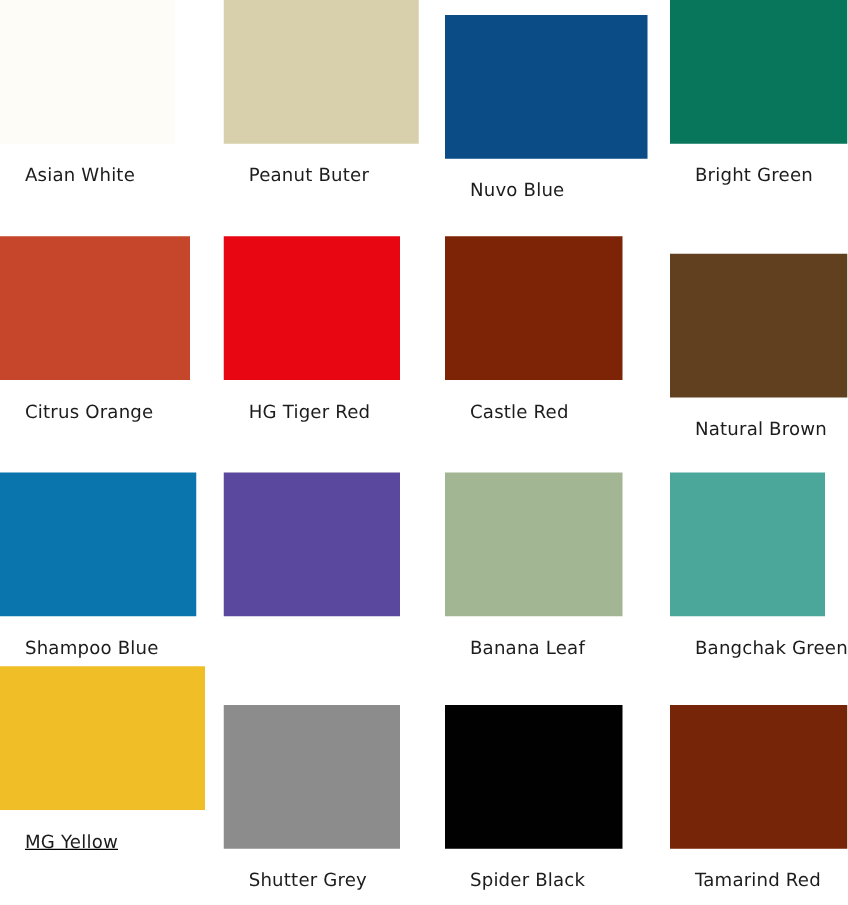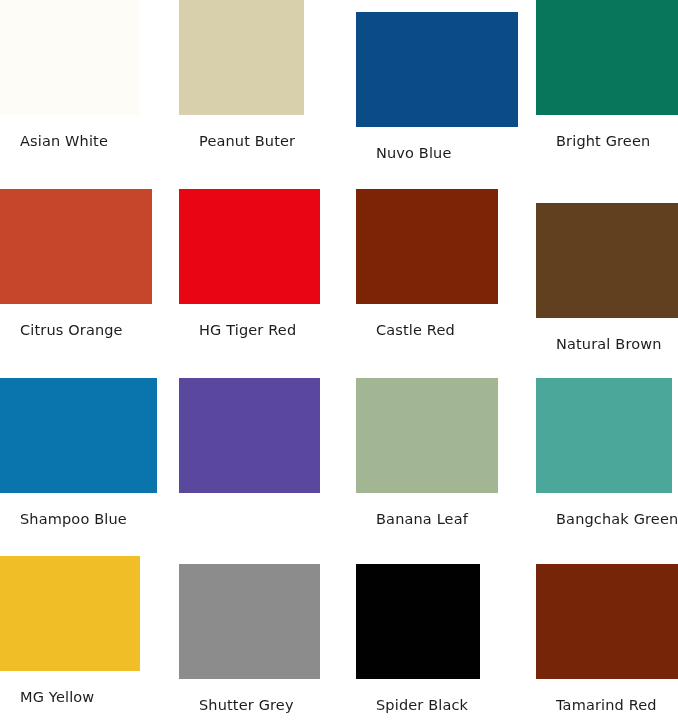--- a/index.html
+++ b/index.html
@@ -46,21 +46,21 @@
   }
 </style>
 </head>
 <body>
 
 <div id="palette-grid" style="background: rgb(255, 255, 255);">
     <div class="swatch-cell" style="left: 0px; top: 0px; width: 140px;">
       <div class="swatch-chip" style="height: 115px; background: rgb(253, 252, 246);"></div>
       <div class="swatch-label" style="color: rgb(28, 28, 28);">Asian White</div>
     </div>
-    <div class="swatch-cell" style="left: 179px; top: 0px; width: 125px;">
+    <div class="swatch-cell" style="left: 179px; top: 0px; width: 156px;">
       <div class="swatch-chip" style="height: 115px; background: rgb(216, 208, 172);"></div>
       <div class="swatch-label" style="color: rgb(28, 28, 28);">Peanut Buter</div>
     </div>
     <div class="swatch-cell" style="left: 356px; top: 12px; width: 162px;">
       <div class="swatch-chip" style="height: 115px; background: rgb(11, 76, 134);"></div>
       <div class="swatch-label" style="color: rgb(28, 28, 28);">Nuvo Blue</div>
     </div>
     <div class="swatch-cell" style="left: 536px; top: 0px; width: 142px;">
       <div class="swatch-chip" style="height: 115px; background: rgb(7, 118, 90);"></div>
       <div class="swatch-label" style="color: rgb(28, 28, 28);">Bright Green</div>
@@ -85,33 +85,33 @@
       <div class="swatch-chip" style="height: 115px; background: rgb(10, 116, 173);"></div>
       <div class="swatch-label" style="color: rgb(28, 28, 28);">Shampoo Blue</div>
     </div>
     <div class="swatch-cell" style="left: 179px; top: 378px; width: 141px;">
       <div class="swatch-chip" style="height: 115px; background: rgb(89, 72, 158);"></div>
     </div>
     <div class="swatch-cell" style="left: 356px; top: 378px; width: 142px;">
       <div class="swatch-chip" style="height: 115px; background: rgb(163, 182, 148);"></div>
       <div class="swatch-label" style="color: rgb(28, 28, 28);">Banana Leaf</div>
     </div>
-    <div class="swatch-cell" style="left: 536px; top: 378px; width: 136px;">
+    <div class="swatch-cell" style="left: 536px; top: 378px; width: 124px;">
       <div class="swatch-chip" style="height: 115px; background: rgb(76, 167, 155);"></div>
       <div class="swatch-label" style="color: rgb(28, 28, 28);">Bangchak Green</div>
     </div>
-    <div class="swatch-cell" style="left: 0px; top: 556px; width: 140px;">
+    <div class="swatch-cell" style="left: 0px; top: 533px; width: 164px; text-decoration: underline;">
       <div class="swatch-chip" style="height: 115px; background: rgb(240, 190, 39);"></div>
       <div class="swatch-label" style="color: rgb(28, 28, 28);">MG Yellow</div>
     </div>
     <div class="swatch-cell" style="left: 179px; top: 564px; width: 141px;">
       <div class="swatch-chip" style="height: 115px; background: rgb(140, 140, 140);"></div>
       <div class="swatch-label" style="color: rgb(28, 28, 28);">Shutter Grey</div>
     </div>
-    <div class="swatch-cell" style="left: 356px; top: 564px; width: 124px;">
+    <div class="swatch-cell" style="left: 356px; top: 564px; width: 142px;">
       <div class="swatch-chip" style="height: 115px; background: rgb(1, 1, 1);"></div>
       <div class="swatch-label" style="color: rgb(28, 28, 28);">Spider Black</div>
     </div>
     <div class="swatch-cell" style="left: 536px; top: 564px; width: 142px;">
       <div class="swatch-chip" style="height: 115px; background: rgb(119, 37, 8);"></div>
       <div class="swatch-label" style="color: rgb(28, 28, 28);">Tamarind Red</div>
     </div>
   </div>
 
 </body></html>

